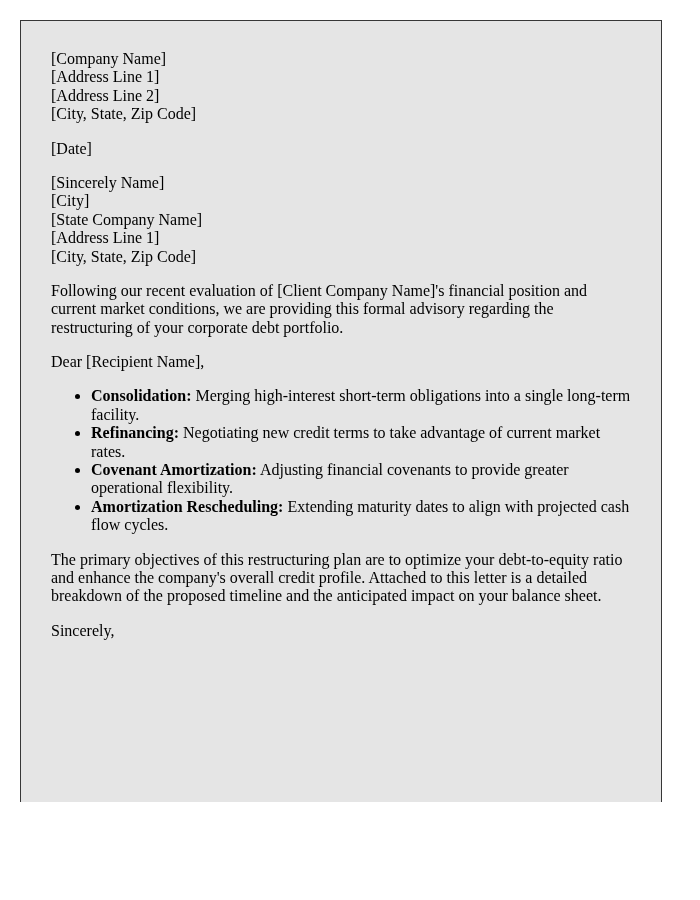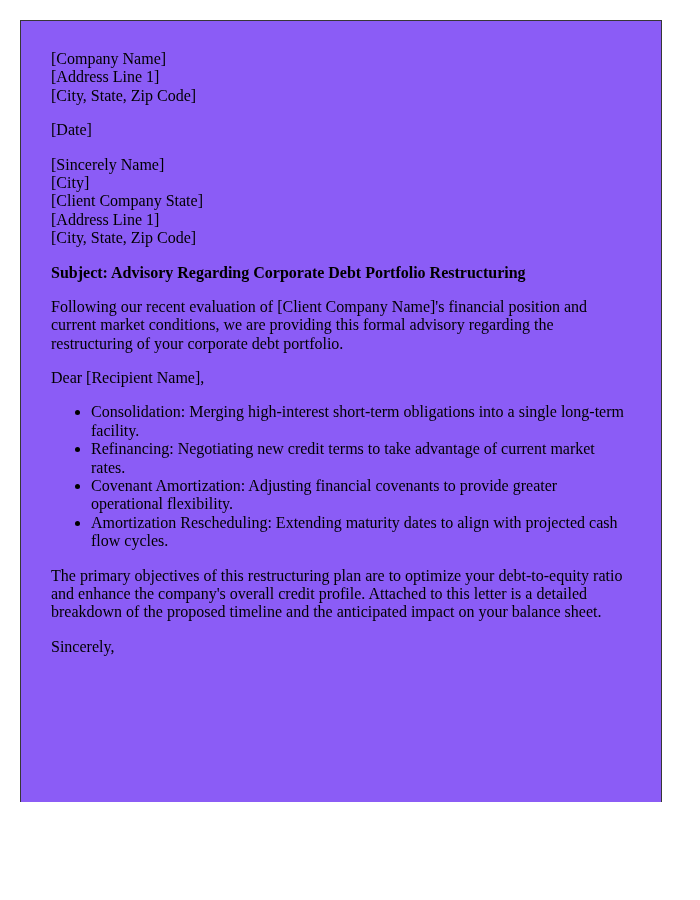--- a/index.html
+++ b/index.html
@@ -20,59 +20,59 @@
     position: absolute;
     left: 20px;
     top: 20px;
     width: 642px;
     height: 782px;
     box-sizing: border-box;
     border: 1px solid #373737;
     border-bottom: none;
     padding: 29px 30px 0 30px;
     overflow: hidden;
-    background: #8b5cf6;
+    background: #e5e5e5;
   }
   .block { margin: 16px 0; }
   .block.first { margin-top: 0; }
   .line { white-space: nowrap; }
   p { margin: 16px 0; }
   .subject { font-weight: bold; }
   ul.actions {
     margin: 16px 0;
     padding-left: 40px;
     list-style-type: disc;
   }
   ul.actions li { margin: 0; padding: 0; }
-  .term { font-weight: normal; text-align: right; }
+  .term { font-weight: bold; text-align: right; }
 </style>
 </head>
 <body>
 
 <div class="letter-box">
 
   <div class="block first">
     <div class="line">[Company Name]</div>
     <div class="line">[Address Line 1]</div>
+    <div class="line">[Address Line 2]</div>
     <div class="line">[City, State, Zip Code]</div>
   </div>
 
   <div class="block">
     <div class="line">[Date]</div>
   </div>
 
   <div class="block">
     <div class="line">[Sincerely Name]</div>
     <div class="line">[City]</div>
-    <div class="line">[Client Company State]</div>
+    <div class="line">[State Company Name]</div>
     <div class="line">[Address Line 1]</div>
     <div class="line">[City, State, Zip Code]</div>
   </div>
 
-  <p class="subject">Subject: Advisory Regarding Corporate Debt Portfolio Restructuring</p>
 
   <p>Following our recent evaluation of [Client Company Name]'s financial position and current market conditions, we are providing this formal advisory regarding the restructuring of your corporate debt portfolio.</p>
 
   <p>Dear [Recipient Name],</p>
 
 
   <ul class="actions">
     <li><span class="term">Consolidation:</span> <span>Merging high-interest short-term obligations into a single long-term facility.</span></li>
     <li><span class="term">Refinancing:</span> <span>Negotiating new credit terms to take advantage of current market rates.</span></li>
     <li><span class="term">Covenant Amortization:</span> <span>Adjusting financial covenants to provide greater operational flexibility.</span></li>

